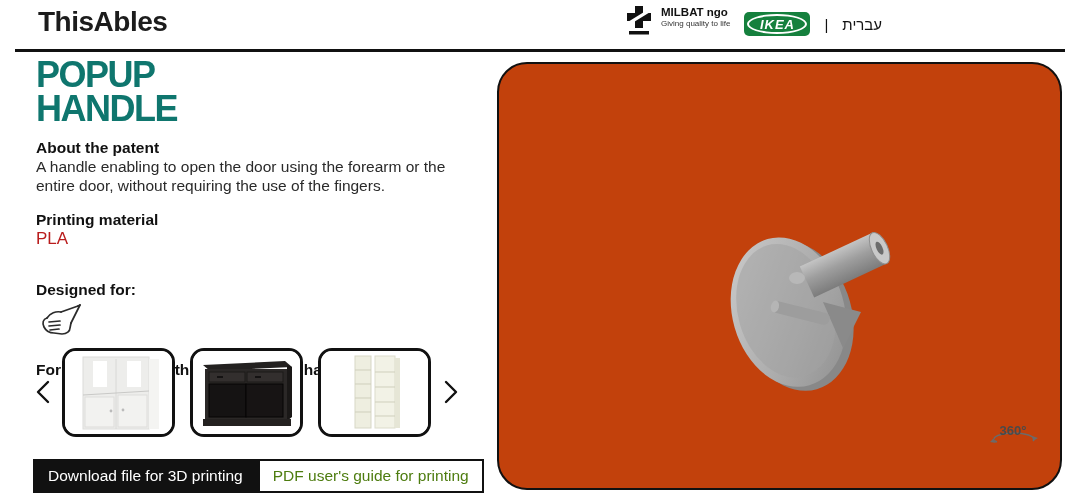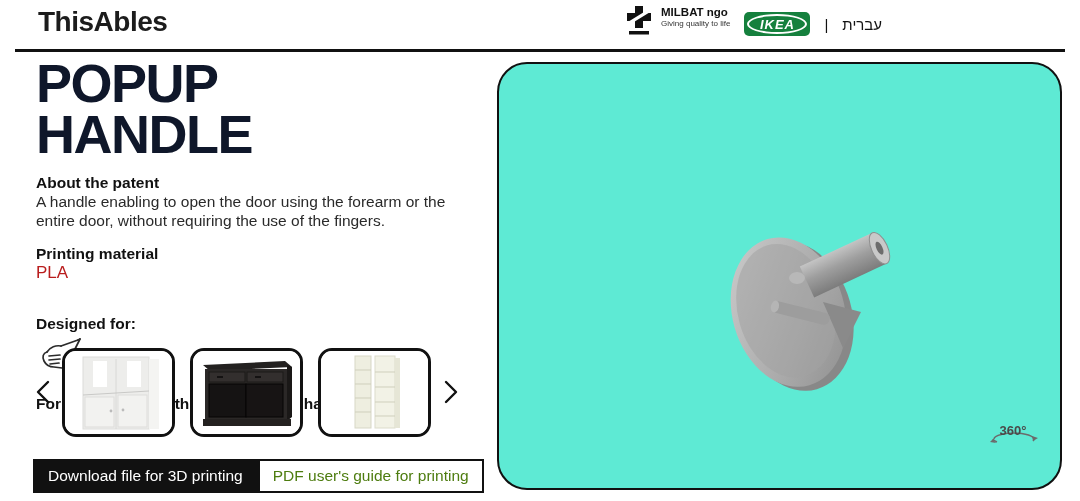--- a/index.html
+++ b/index.html
@@ -26,22 +26,22 @@
   .ikea .oval { position:absolute; left:3px; top:2px; width:60px; height:20px;
     border:2px solid #fff; border-radius:50%; }
   .ikea .word { position:relative; color:#fff; font-weight:800; font-style:italic;
     font-size:13px; letter-spacing:1px; }
   .lang-sep { font-size:15px; color:#111; }
   .lang { font-size:15px; color:#111; cursor:pointer; }
   .hdr-rule { position:absolute; left:15px; right:15px; top:49px; height:3px; background:#111; }
 
   
   .left { position:absolute; left:36px; top:58px; width:430px; }
-  .title { font-size:54px; font-weight:800; line-height:0.95; letter-spacing:-1.5px;
-    color:#0f172a; }
+  .title { font-size:36px; font-weight:800; line-height:0.95; letter-spacing:-1.5px;
+    color:#0f766e; }
   .sec-h { font-size:15.5px; font-weight:700; color:#111; }
   .about-h { margin-top:13px; }
   .about-p { width:410px; font-size:15.5px; line-height:1.22; color:#2a2a2a; margin-top:1px; }
   .mat-h { margin-top:15px; }
   .mat-v { font-size:17px; color:#b91c1c; }
   .desf-h { margin-top:32px; }
   .hand { margin-top:4px; margin-left:4px; }
   .fit-h { margin-top:16px; font-size:15.5px; }
 
   
@@ -57,21 +57,21 @@
 
   
   .actions { position:absolute; left:33px; top:459px; display:flex; }
   .btn { font-family:"Liberation Sans", sans-serif; font-size:15.5px; padding:6px 13px;
     border:2px solid #111; cursor:pointer; white-space:nowrap; }
   .btn.dark { background:#111; color:#fff; }
   .btn.light { background:#fff; color:#4d7c0f; }
 
   
   .viewer { position:absolute; left:497px; top:62px; width:565px; height:428px;
-    border:2.5px solid #111; border-radius:30px; background:#5eead4; cursor:grab; }
+    border:2.5px solid #111; border-radius:30px; background:#c2410c; cursor:grab; }
   .model { position:absolute; left:212px; top:152px; }
   .rot360 { position:absolute; right:18px; bottom:34px; }
 </style>
 </head>
 <body>
 
 <div class="page">
 
   <div class="header">
     <div class="logo">ThisAbles</div>

